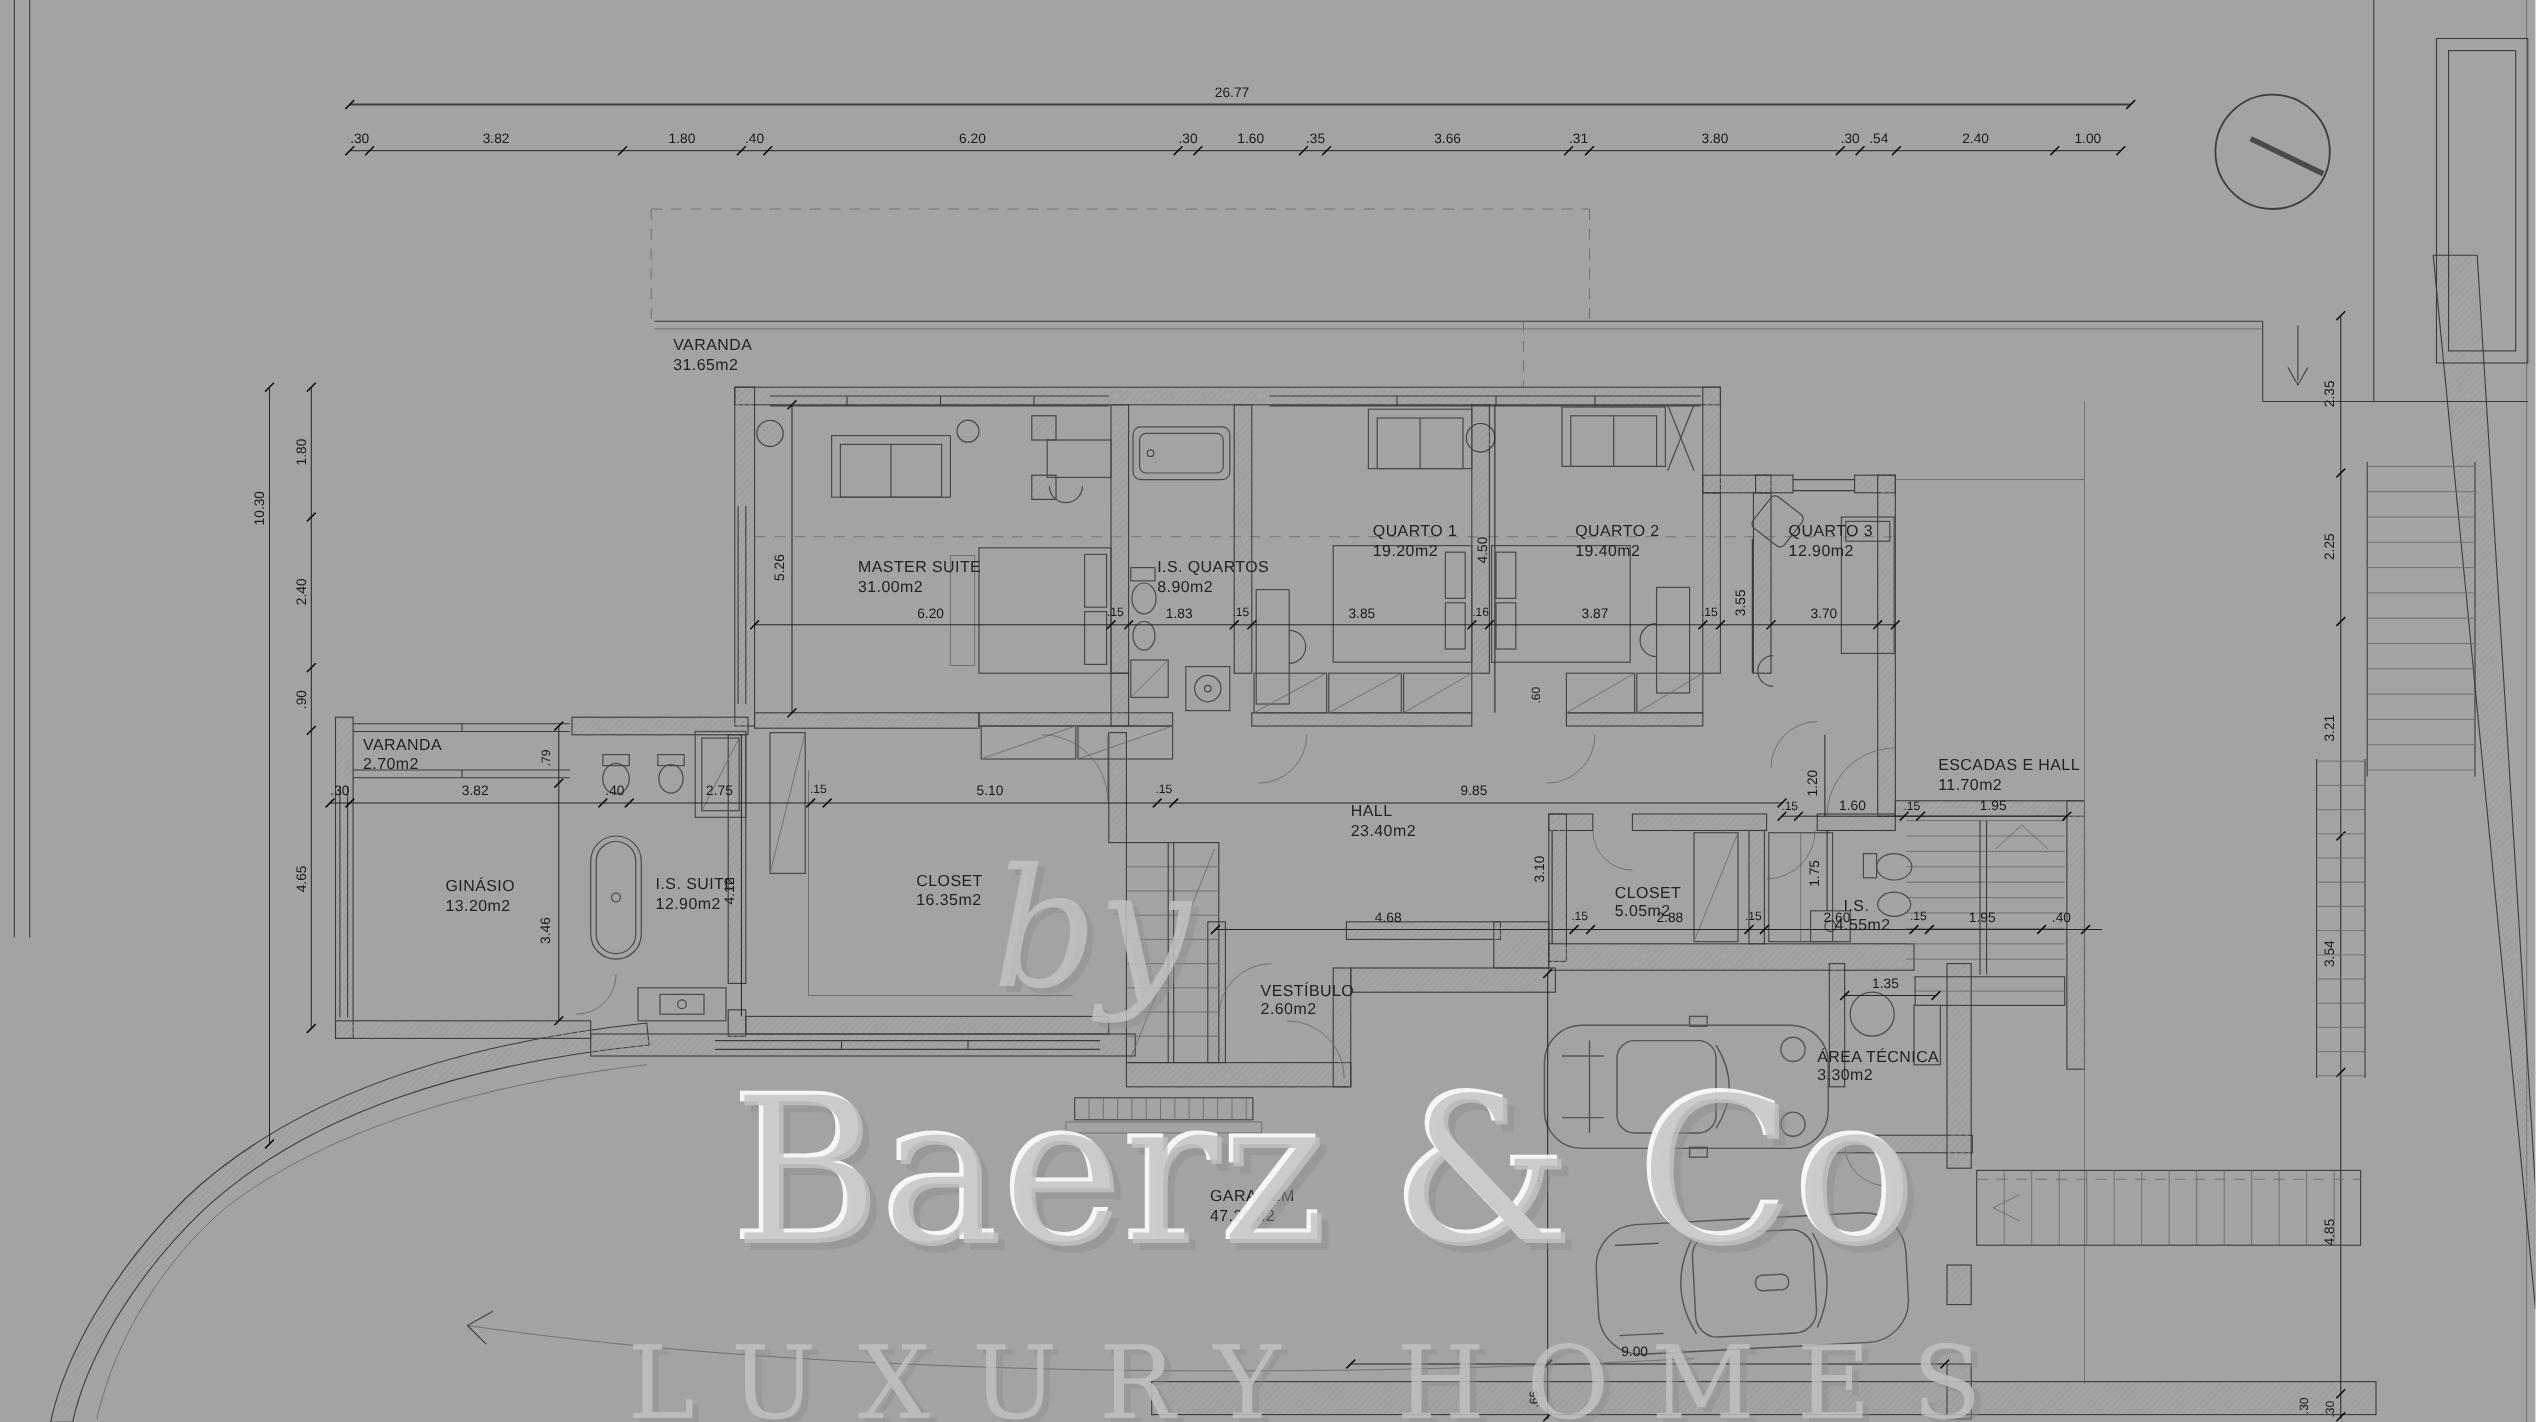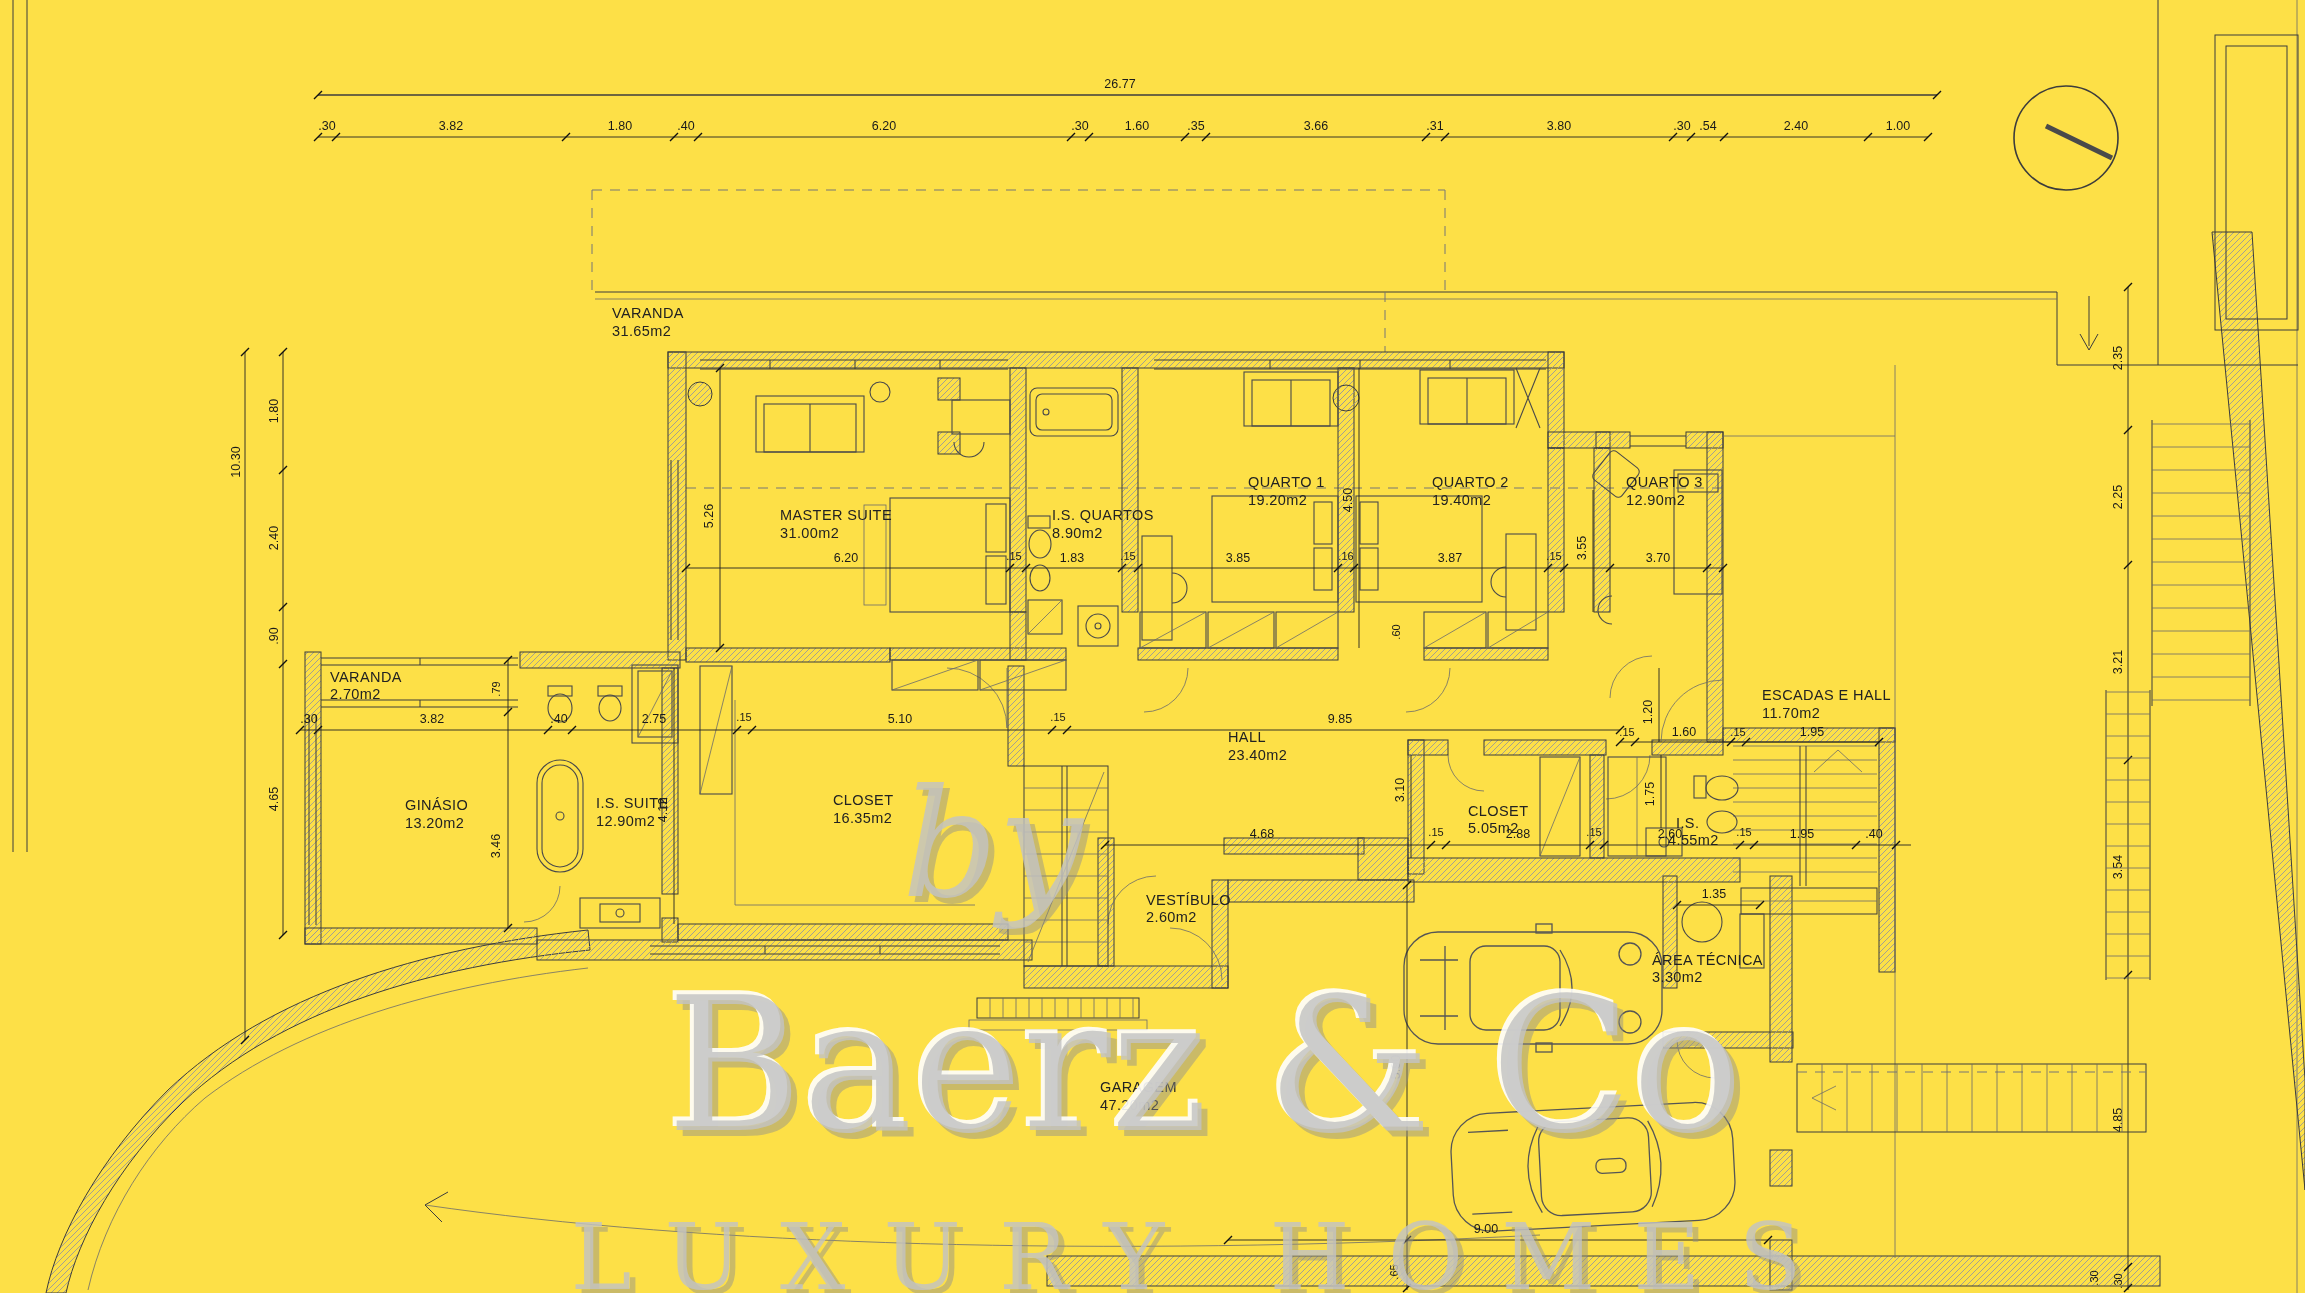--- a/index.html
+++ b/index.html
@@ -1,16 +1,16 @@
 <!DOCTYPE html>
 <html><head>
 <meta charset="utf-8">
 <style>
   html,body{margin:0;padding:0;background:#ffffff;}
-  .plan-wrap{width:2305px;height:1293px;position:relative;background:#fde047;overflow:hidden;}
+  .plan-wrap{width:2305px;height:1293px;position:relative;background:#a3a3a3;overflow:hidden;}
   svg{display:block;font-family:"Liberation Sans",sans-serif;}
   .ln{stroke:#3c3c3c;stroke-width:1;fill:none;}
   .ln2{stroke:#3c3c3c;stroke-width:1.6;fill:none;}
   .thin{stroke:#6b6b6b;stroke-width:0.8;fill:none;}
   .w{fill:url(#h);stroke:#3c3c3c;stroke-width:1;}
   .dsh{stroke:#767676;stroke-width:1;fill:none;stroke-dasharray:10 8;}
   .f{stroke:#4a4a4a;stroke-width:1.1;fill:none;}
   .car{stroke:#555;stroke-width:1.3;fill:none;}
   .dim{font-size:12.5px;fill:#1a1a1a;}
   .dims{font-size:11px;fill:#1a1a1a;}

